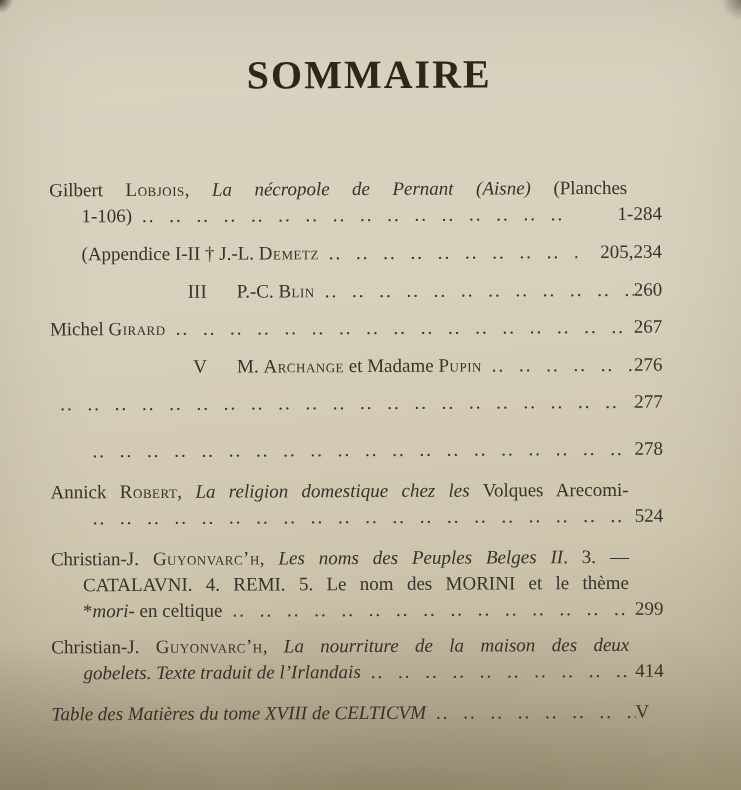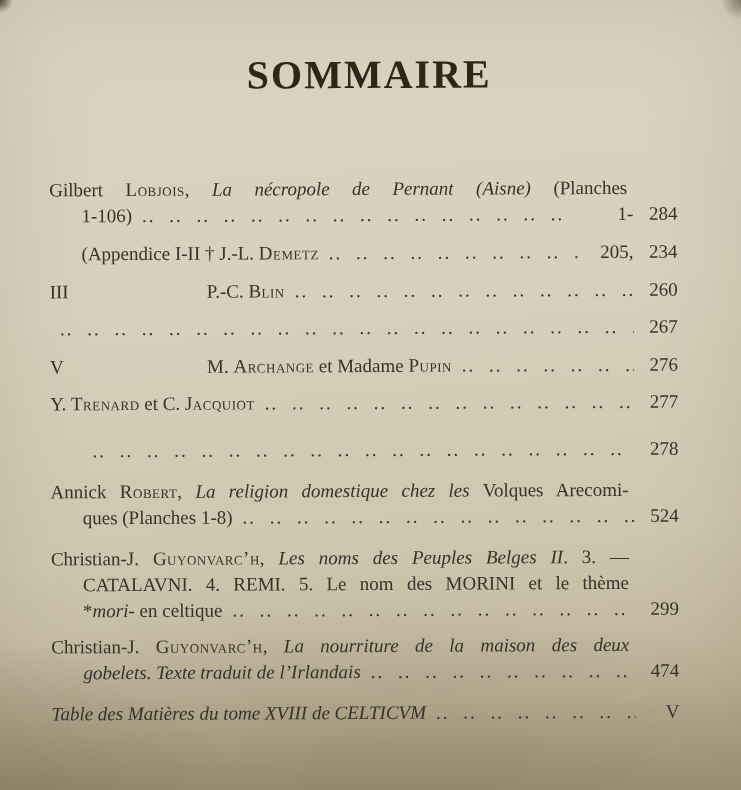--- a/index.html
+++ b/index.html
@@ -43,30 +43,30 @@
   .line.justify {
     width: 578px; box-sizing: border-box;
     text-align: justify; text-align-last: justify;
     white-space: normal;
   }
   .line.justify.indent { padding-left: 32px; }
 
   
   .line.row { display: flex; align-items: baseline; width: 628px; }
   .ind { flex: none; width: 32px; }
-  .roman-col { flex: none; width: 157px; text-align: left; margin-right: 0; }
+  .roman-col { flex: none; width: 157px; text-align: right; margin-right: 30px; }
   .content { flex: none; white-space: nowrap; }
   .leader {
     flex: 1 1 auto; overflow: hidden; white-space: nowrap;
     padding: 0 14px 0 10px;
     letter-spacing: 2px; word-spacing: 7px;
     color: #3b352c;
   }
   .pre { flex: none; width: 56px; text-align: right; white-space: nowrap; }
-  .num { flex: none; width: 44px; text-align: right; white-space: nowrap; }
+  .num { flex: none; width: 44px; text-align: left; white-space: nowrap; }
 
   .seg-plain { }
   .seg-it { font-style: italic; }
   .seg-sc { font-variant: small-caps; letter-spacing: 0.5px; }
 </style>
 </head>
 <body>
 
 <div class="page">
   <h1 class="title">SOMMAIRE</h1>
@@ -93,72 +93,71 @@
       <div class="entry m2">
         <div class="line row">
           <span class="roman-col">III</span>
           <span class="content"><span class="seg-plain">P.-C. </span><span class="seg-sc">Blin</span></span>
           <span class="leader">.. .. .. .. .. .. .. .. .. .. .. .. .. .. .. .. .. .. .. .. .. .. .. .. .. .. .. .. .. .. .. .. .. .. .. .. .. .. .. ..</span>
           <span class="num">260</span>
         </div>
       </div>
       <div class="entry m3">
         <div class="line row">
+          <span class="content"><span class="seg-plain">Michel </span><span class="seg-sc">Girard</span></span>
           <span class="leader">.. .. .. .. .. .. .. .. .. .. .. .. .. .. .. .. .. .. .. .. .. .. .. .. .. .. .. .. .. .. .. .. .. .. .. .. .. .. .. ..</span>
           <span class="num">267</span>
         </div>
       </div>
       <div class="entry m4">
         <div class="line row">
           <span class="roman-col">V</span>
           <span class="content"><span class="seg-plain">M. </span><span class="seg-sc">Archange</span><span class="seg-plain"> et Madame </span><span class="seg-sc">Pupin</span></span>
           <span class="leader">.. .. .. .. .. .. .. .. .. .. .. .. .. .. .. .. .. .. .. .. .. .. .. .. .. .. .. .. .. .. .. .. .. .. .. .. .. .. .. ..</span>
           <span class="num">276</span>
         </div>
       </div>
       <div class="entry m5">
         <div class="line row">
-          <span class="content"><span class="seg-plain">Y. </span><span class="seg-sc">Trenard</span><span class="seg-plain"> et C. </span><span class="seg-sc">Jacquiot</span></span>
           <span class="leader">.. .. .. .. .. .. .. .. .. .. .. .. .. .. .. .. .. .. .. .. .. .. .. .. .. .. .. .. .. .. .. .. .. .. .. .. .. .. .. ..</span>
           <span class="num">277</span>
         </div>
       </div>
       <div class="entry m6">
         <div class="line row">
           <span class="ind"></span>
           <span class="leader">.. .. .. .. .. .. .. .. .. .. .. .. .. .. .. .. .. .. .. .. .. .. .. .. .. .. .. .. .. .. .. .. .. .. .. .. .. .. .. ..</span>
           <span class="num">278</span>
         </div>
       </div>
       <div class="entry m7">
         <div class="line justify"><span class="seg-plain">Annick </span><span class="seg-sc">Robert</span><span class="seg-plain">, </span><span class="seg-it">La religion domestique chez les</span><span class="seg-plain"> Volques Arecomi-</span></div>
         <div class="line row">
           <span class="ind"></span>
-          <span class="content"><span class="seg-plain">ques (Planches 1-8)</span></span>
           <span class="leader">.. .. .. .. .. .. .. .. .. .. .. .. .. .. .. .. .. .. .. .. .. .. .. .. .. .. .. .. .. .. .. .. .. .. .. .. .. .. .. ..</span>
           <span class="num">524</span>
         </div>
       </div>
       <div class="entry m8">
         <div class="line justify"><span class="seg-plain">Christian-J. </span><span class="seg-sc">Guyonvarc’h</span><span class="seg-plain">, </span><span class="seg-it">Les noms des Peuples Belges II</span><span class="seg-plain">. 3. —</span></div>
         <div class="line justify indent"><span class="seg-plain">CATALAVNI. 4. REMI. 5. Le nom des MORINI et le thème</span></div>
         <div class="line row">
           <span class="ind"></span>
           <span class="content"><span class="seg-plain">*</span><span class="seg-it">mori-</span><span class="seg-plain"> en celtique</span></span>
           <span class="leader">.. .. .. .. .. .. .. .. .. .. .. .. .. .. .. .. .. .. .. .. .. .. .. .. .. .. .. .. .. .. .. .. .. .. .. .. .. .. .. ..</span>
           <span class="num">299</span>
         </div>
       </div>
       <div class="entry m9">
         <div class="line justify"><span class="seg-plain">Christian-J. </span><span class="seg-sc">Guyonvarc’h</span><span class="seg-plain">, </span><span class="seg-it">La nourriture de la maison des deux</span></div>
         <div class="line row">
           <span class="ind"></span>
           <span class="content"><span class="seg-it">gobelets. Texte traduit de l’Irlandais</span></span>
           <span class="leader">.. .. .. .. .. .. .. .. .. .. .. .. .. .. .. .. .. .. .. .. .. .. .. .. .. .. .. .. .. .. .. .. .. .. .. .. .. .. .. ..</span>
-          <span class="num">474</span>
+          <span class="num">414</span>
         </div>
       </div>
       <div class="entry m10">
         <div class="line row">
           <span class="content"><span class="seg-it">Table des Matières du tome XVIII de CELTICVM</span></span>
           <span class="leader">.. .. .. .. .. .. .. .. .. .. .. .. .. .. .. .. .. .. .. .. .. .. .. .. .. .. .. .. .. .. .. .. .. .. .. .. .. .. .. ..</span>
           <span class="num">V</span>
         </div>
       </div>
     </main>

